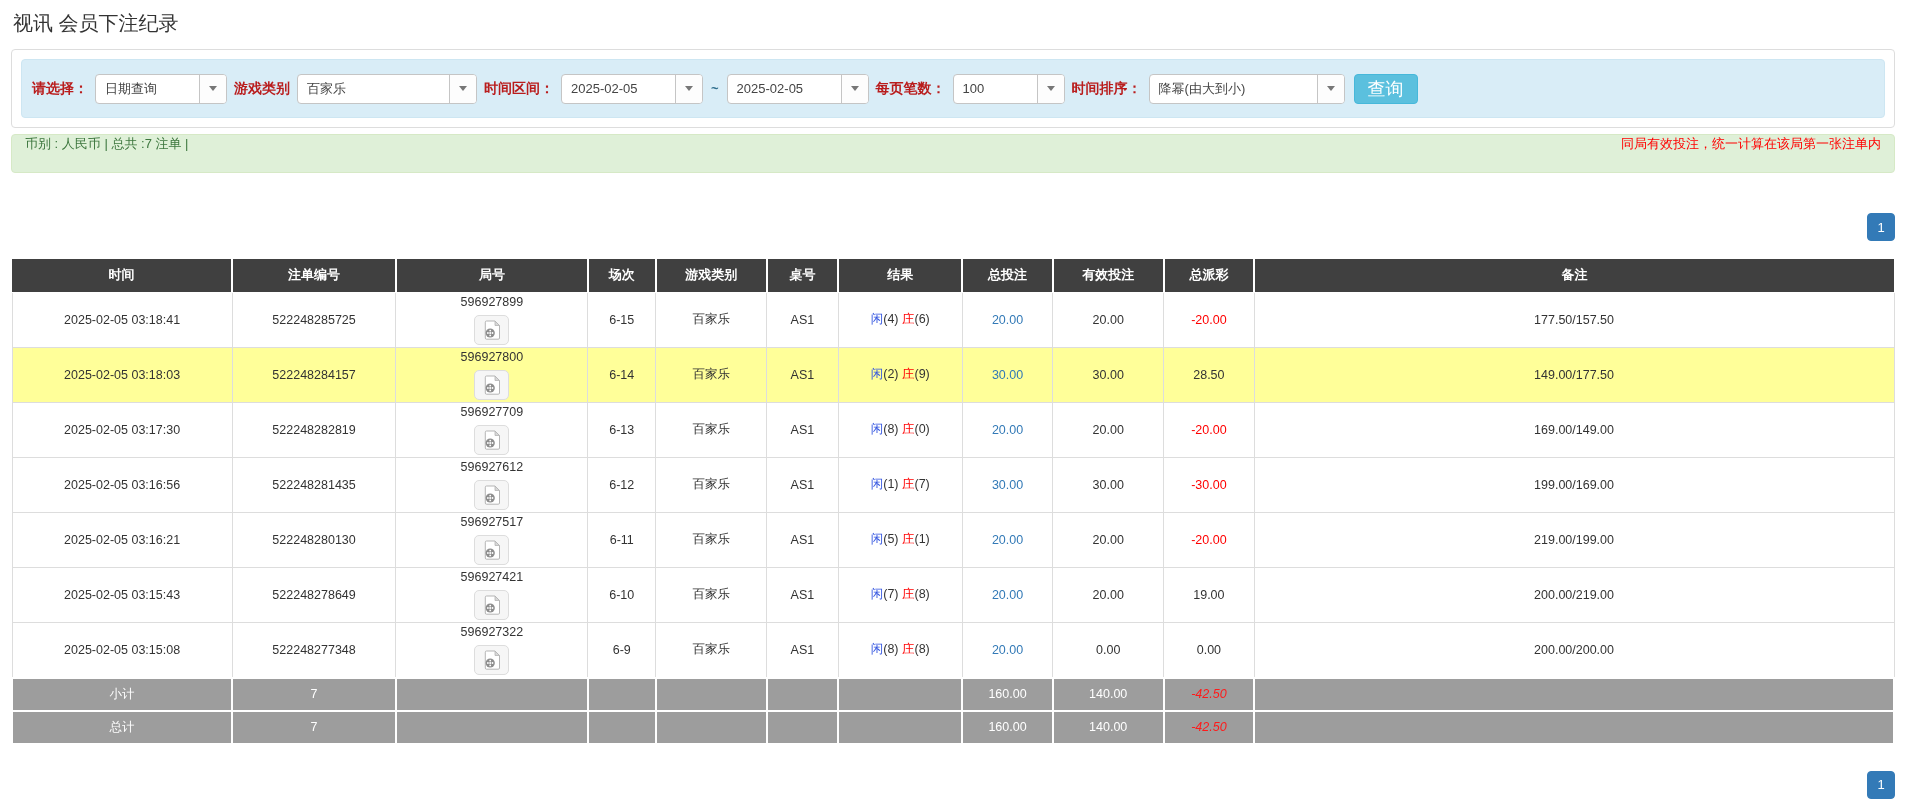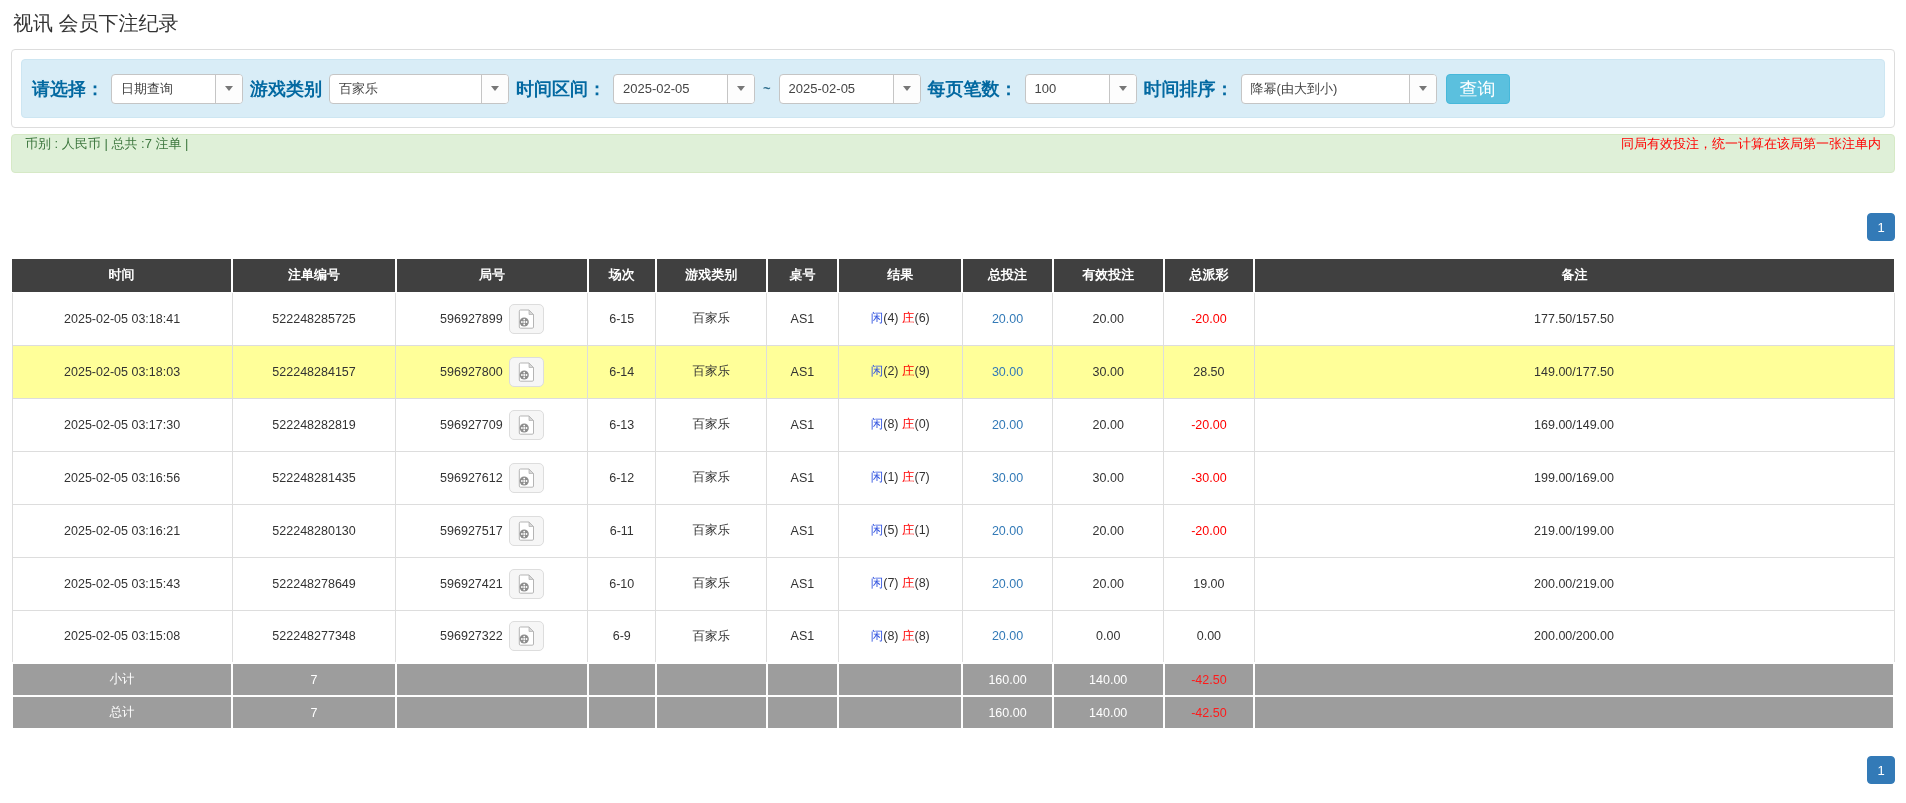--- a/index.html
+++ b/index.html
@@ -12,21 +12,21 @@
   .page { padding:6px 11px 10px 11px; }
 
   .page-title { font-size:20px; font-weight:400; color:#333; margin:4px 0 12px 2px; }
 
   
   .filter-panel { border:1px solid #ddd; border-radius:4px; padding:9px; background:#fff; }
   .filter-bar {
     background:#d9edf7; border:1px solid #cde6f2; border-radius:4px;
     padding:14px 10px; display:flex; align-items:center; gap:7px; height:59px;
   }
-  .flabel { color:#0369a1; font-weight:bold; white-space:nowrap; font-size:18px; }
+  .flabel { color:#b91c1c; font-weight:bold; white-space:nowrap; font-size:14px; }
   .combo {
     display:flex; align-items:stretch; background:#fff;
     border:1px solid #c5c5c5; border-radius:4px; height:30px; overflow:hidden;
   }
   .combo-value { padding:0 9px; line-height:28px; font-size:13px; color:#444; flex:1; white-space:nowrap; overflow:hidden; }
   .combo-btn {
     width:27px; border-left:1px solid #c5c5c5; background:#fdfdfd;
     display:flex; align-items:center; justify-content:center; cursor:pointer;
   }
   .tri { width:0; height:0; border-left:4px solid transparent; border-right:4px solid transparent; border-top:5px solid #777; }
@@ -63,30 +63,30 @@
   thead th:last-child { border-right:none; }
   tbody td {
     border:1px solid #ddd; height:53px; text-align:center; font-size:12.5px;
     color:#333; background:#fff; padding:2px 4px; word-break:break-all;
   }
   tr.hl td { background:#ffff99; }
   td .amt-blue, .amt-blue { color:#337ab7; }
   .neg { color:#ff0000 !important; }
   .res-player { color:#3355e0; }
   .res-banker { color:#ff0000; }
-  .round-cell-inner { display:inline-flex; align-items:center; gap:6px; justify-content:center; }
+  .round-cell-inner { display:inline-flex; align-items:center; gap:6px; justify-content:center;flex-direction:column; }
   .video-btn {
     width:35px; height:30px; background:#f6f6f6; border:1px solid #ddd; border-radius:5px;
     display:inline-flex; align-items:center; justify-content:center; cursor:pointer; padding:0;
   }
   tfoot td {
     background:#9d9d9d; color:#fff; height:33px; text-align:center; font-size:12.5px;
     border:2px solid #fff; padding:0 4px;
   }
-  tfoot td.neg { color:#ff1a1a !important; }
+  tfoot td.neg { color:#ff1a1a !important;font-style:italic; }
 </style>
 </head>
 <body>
 
 <div class="page">
 
   <h1 class="page-title">视讯 会员下注纪录</h1>
 
   <div class="filter-panel">
     <div class="filter-bar">

